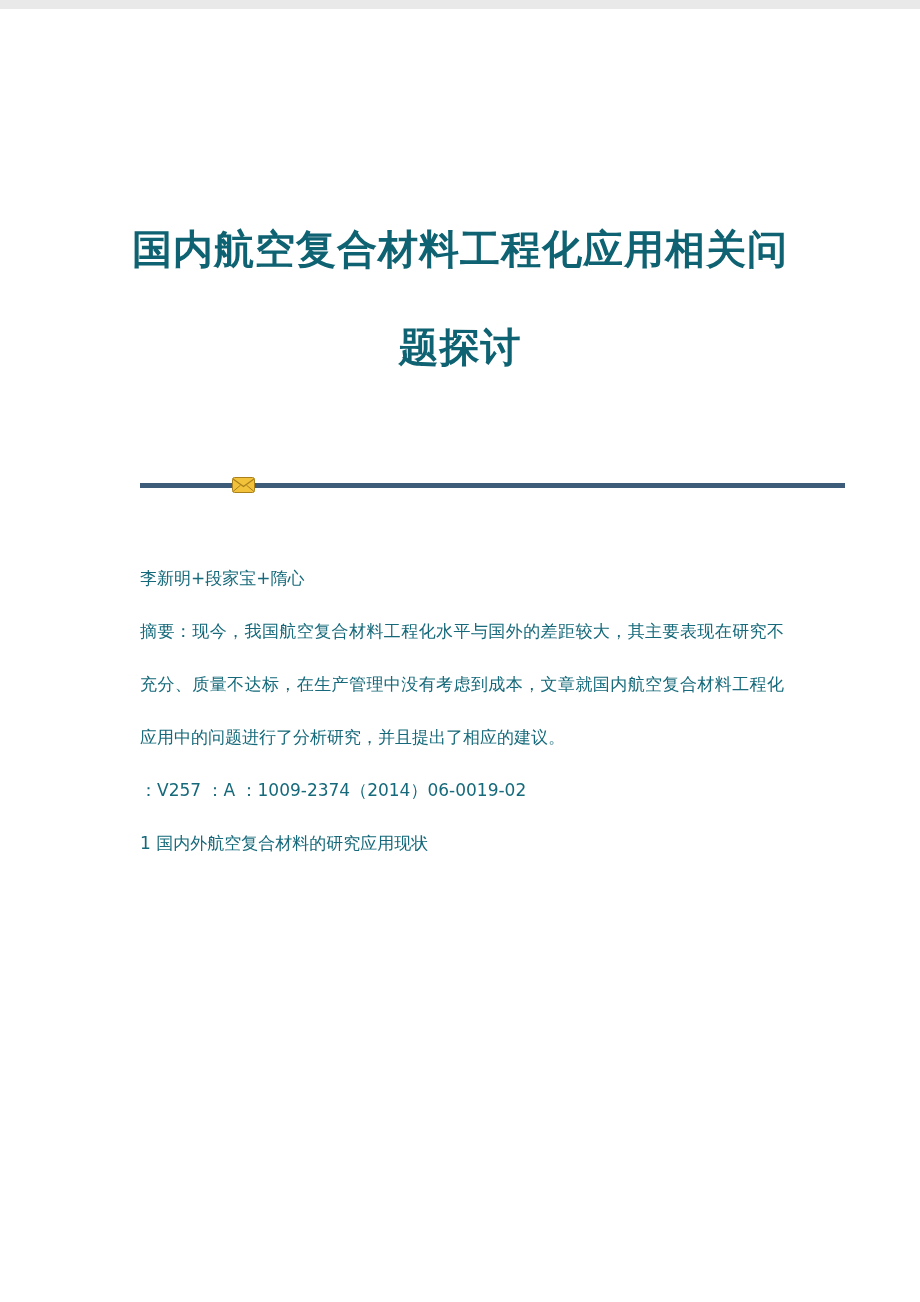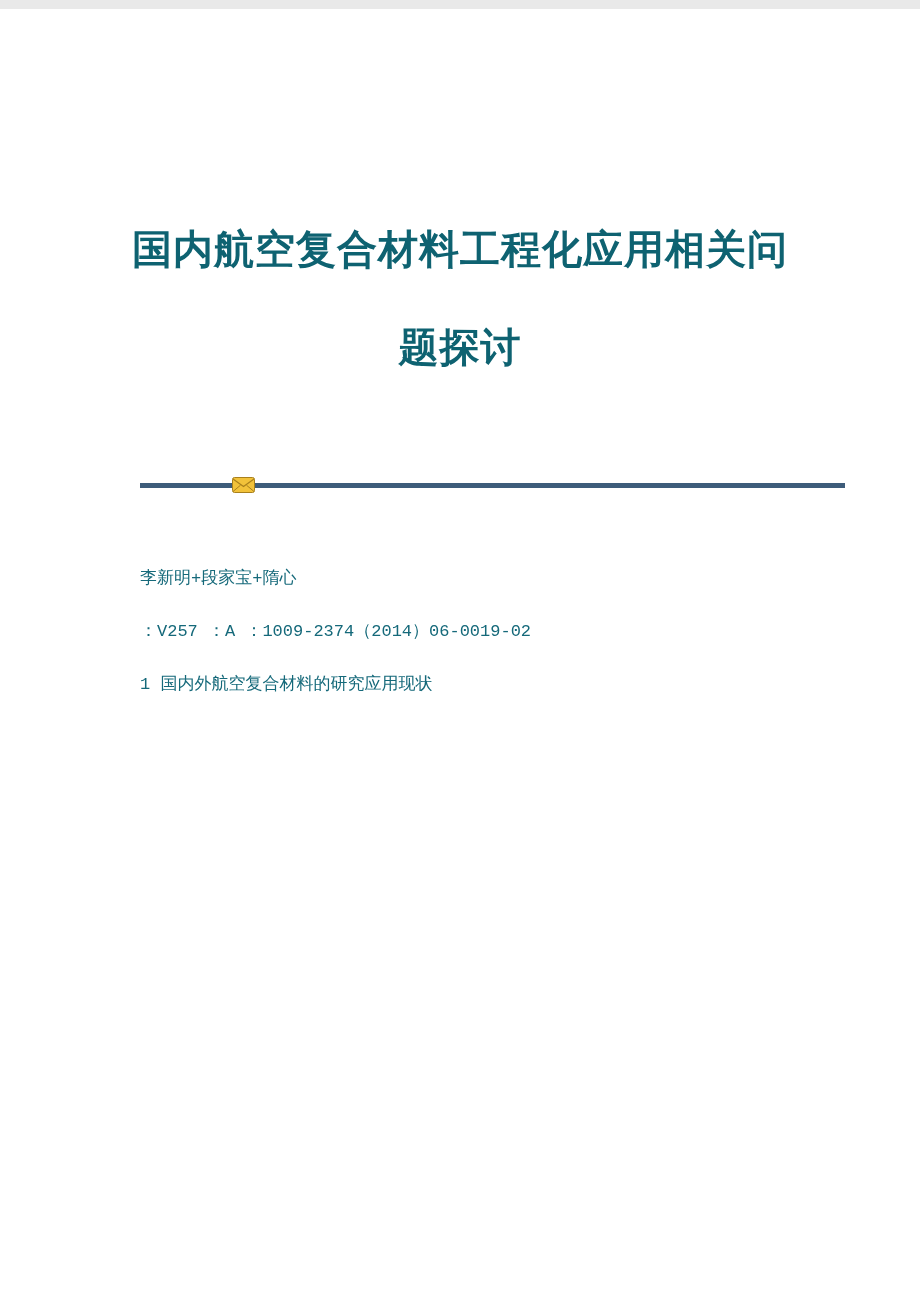--- a/index.html
+++ b/index.html
@@ -57,21 +57,21 @@
   .content{
     position:absolute;
     top:543px;
     left:140px;
     width:644px;
     color:var(--body-text,#15697a);
     font-size:17px;
     line-height:53px;
     text-align:justify;
   }
-  .content p{margin:0;font-family:Liberation Mono, monospace;}
+  .content p{margin:0;}
   .content p.no-justify{text-align:left;}
 </style>
 </head>
 <body>
 
 <div class="page">
 
   <h1 class="title">国内航空复合材料工程化应用相关问题探讨</h1>
 
   <div class="divider">
@@ -79,17 +79,18 @@
       <svg viewBox="0 0 23 16" xmlns="http://www.w3.org/2000/svg">
         <rect x="0.5" y="0.5" width="22" height="15" rx="2" style="fill:var(--envelope-yellow);stroke:var(--envelope-edge);stroke-width:1"></rect>
         <path d="M1 2 L11.5 9.5 L22 2" style="fill:none;stroke:var(--envelope-edge);stroke-width:1.2"></path>
         <path d="M1 14.5 L8.5 8.2 M22 14.5 L14.5 8.2" style="fill:none;stroke:var(--envelope-edge);stroke-width:1"></path>
       </svg>
     </span>
   </div>
 
   <div class="content">
     <p class="no-justify">李新明+段家宝+隋心</p>
+    <p>摘要：现今，我国航空复合材料工程化水平与国外的差距较大，其主要表现在研究不充分、质量不达标，在生产管理中没有考虑到成本，文章就国内航空复合材料工程化应用中的问题进行了分析研究，并且提出了相应的建议。</p>
     <p class="no-justify">：V257 ：A ：1009-2374（2014）06-0019-02</p>
     <p class="no-justify">1 国内外航空复合材料的研究应用现状</p>
   </div>
 
 </div>
 
 </body></html>

